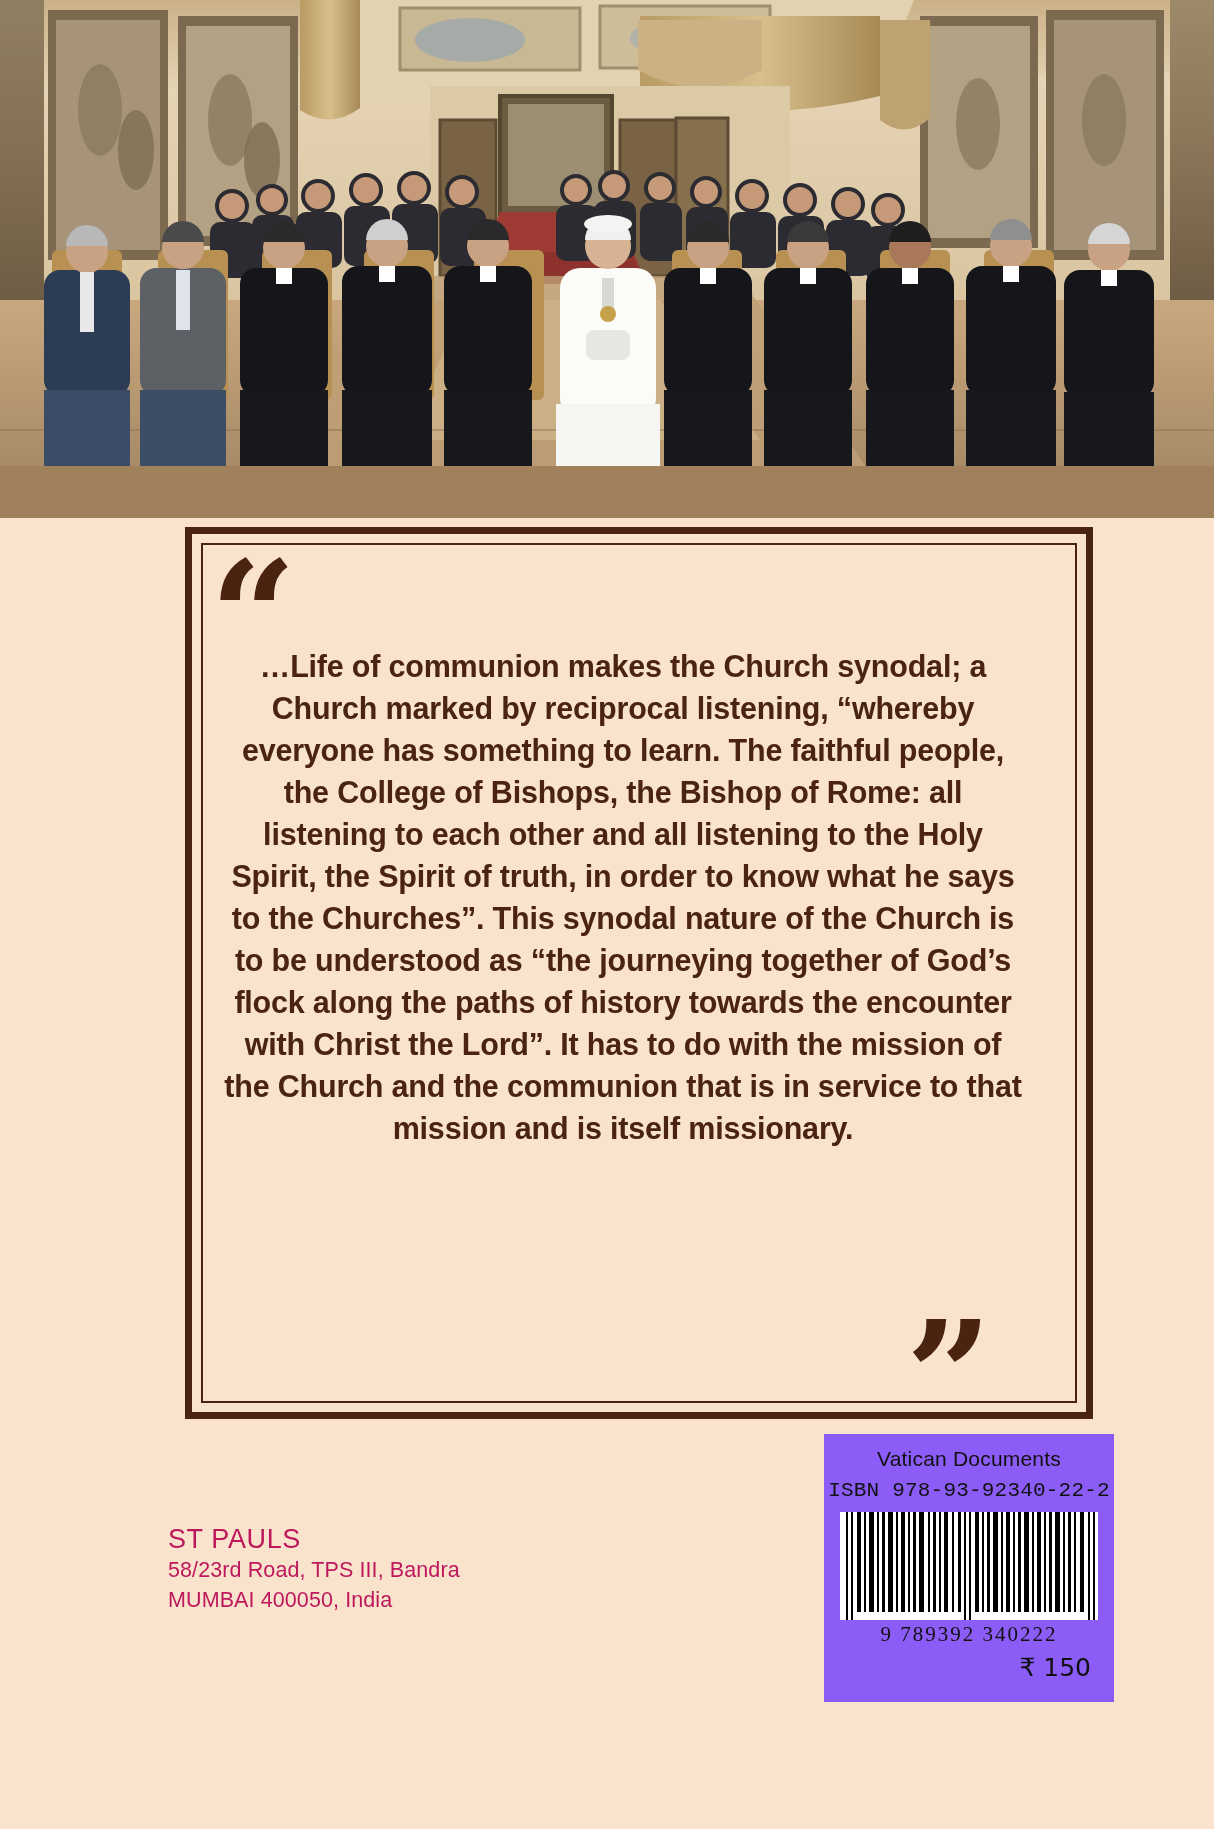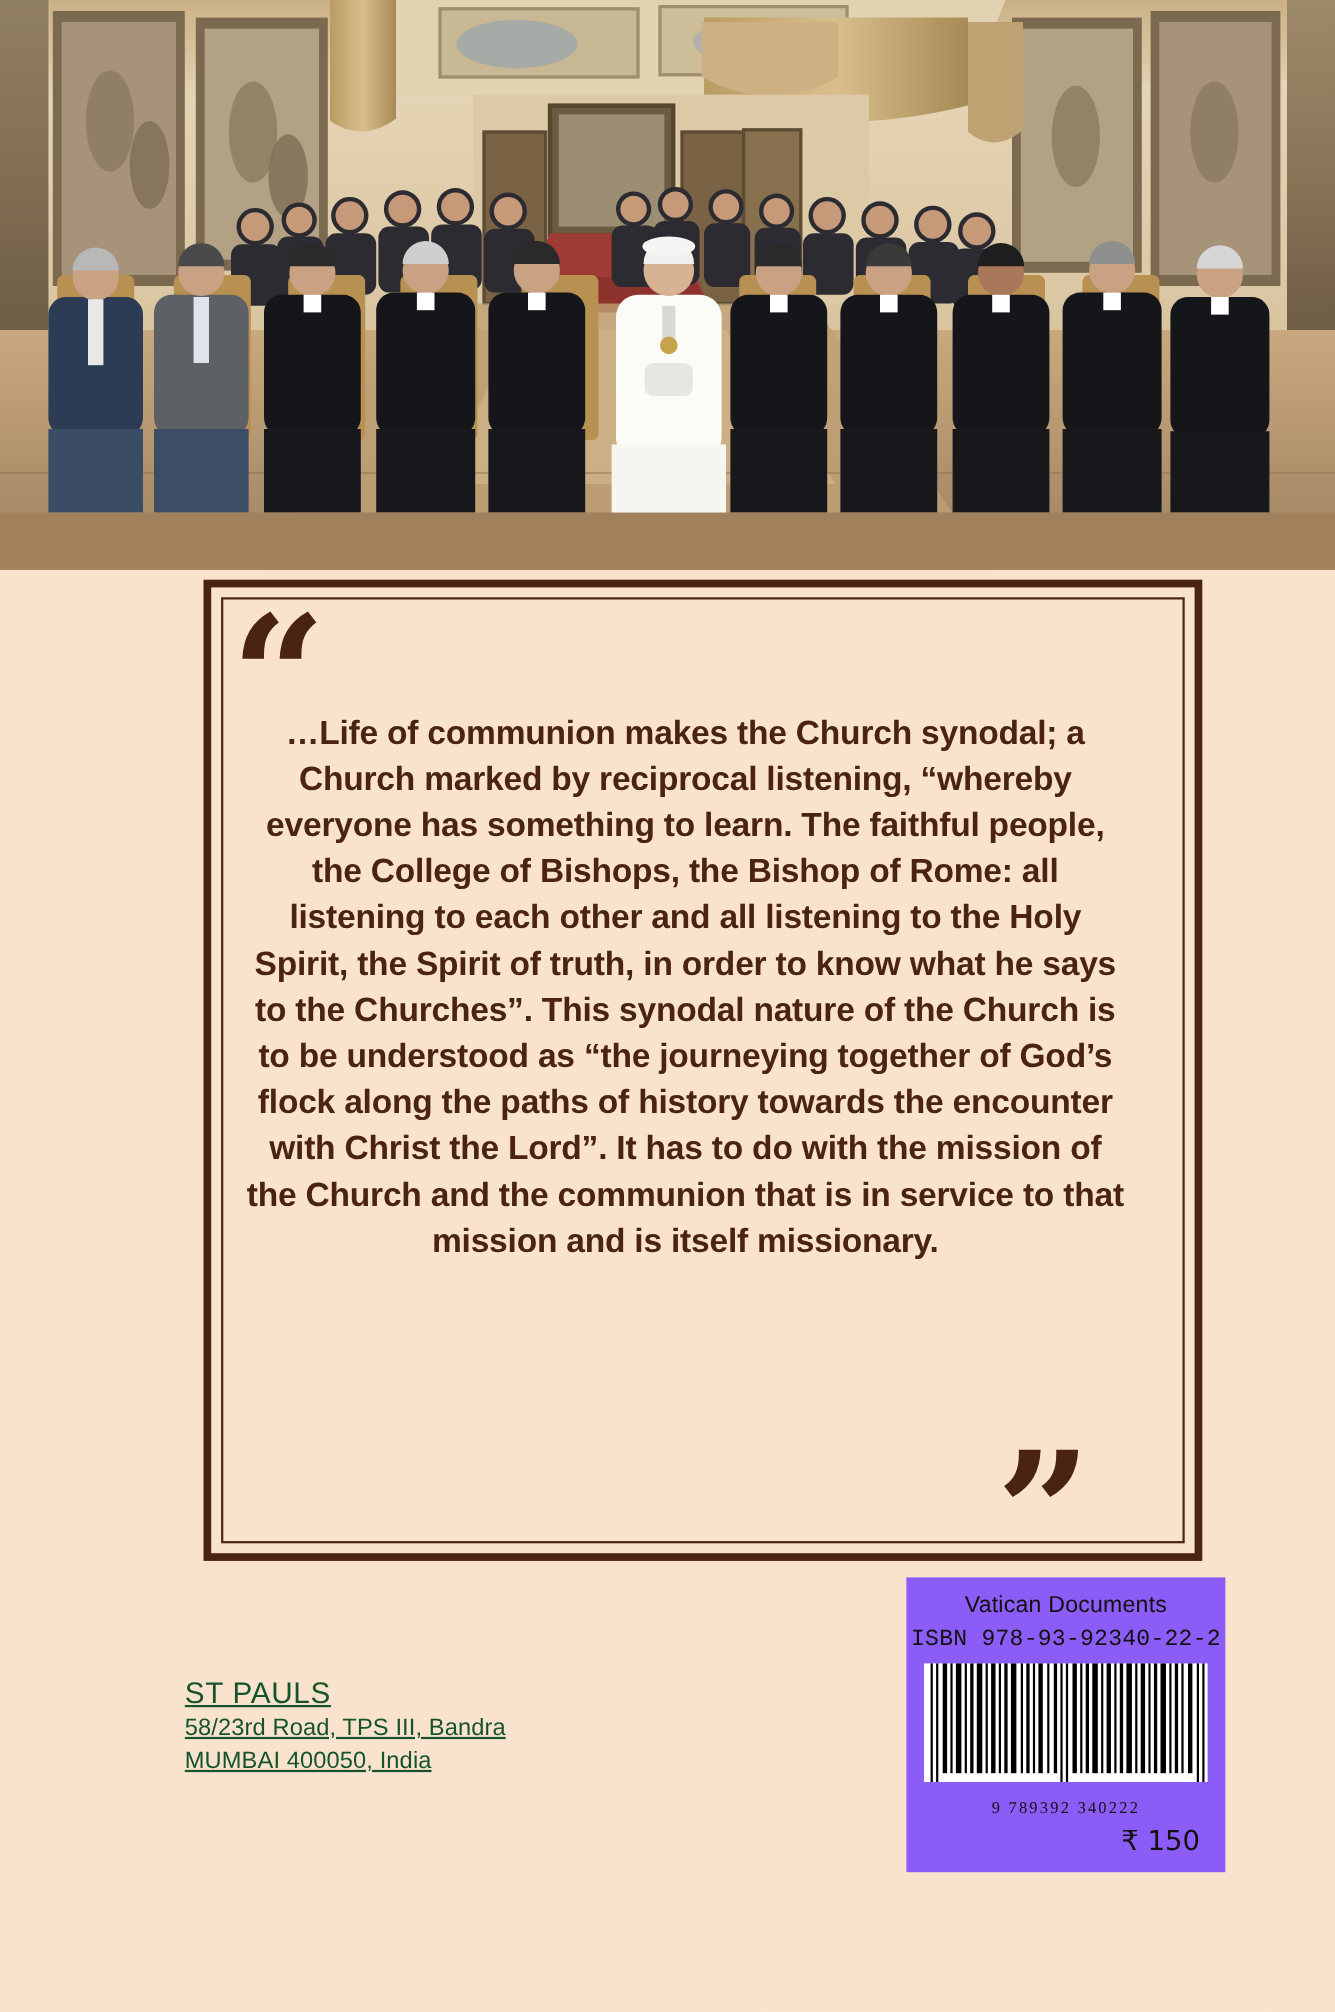--- a/index.html
+++ b/index.html
@@ -90,22 +90,21 @@
     line-height: 42px;
     color: #4a2410;
     letter-spacing: -0.2px;
   }
 
   
   .publisher {
     position: absolute;
     left: 168px;
     top: 1523px;
-    color: #14532d;
-    text-decoration: underline;
+    color: #be185d;
   }
   .pub-name {
     font-family: "Liberation Sans", sans-serif;
     font-size: 27px;
     line-height: 32px;
     letter-spacing: 0.6px;
   }
   .pub-addr {
     font-family: "Liberation Sans", sans-serif;
     font-size: 21.5px;
@@ -141,24 +140,24 @@
   }
   .barcode {
     margin: 10px auto 0 auto;
     width: 258px;
     height: 108px;
     display: block;
   }
   .barcode-digits {
     text-align: center;
     font-family: "Liberation Serif", serif;
-    font-size: 15px;
+    font-size: 21px;
     color: #111;
     letter-spacing: 2px;
-    margin-top: 16px;
+    margin-top: 2px;
   }
   .price {
     text-align: right;
     padding-right: 23px;
     font-family: "Liberation Serif", serif;
     font-size: 25px;
     color: #111;
     margin-top: 6px;
   }
   .rupee { font-family: "DejaVu Sans", sans-serif; }

